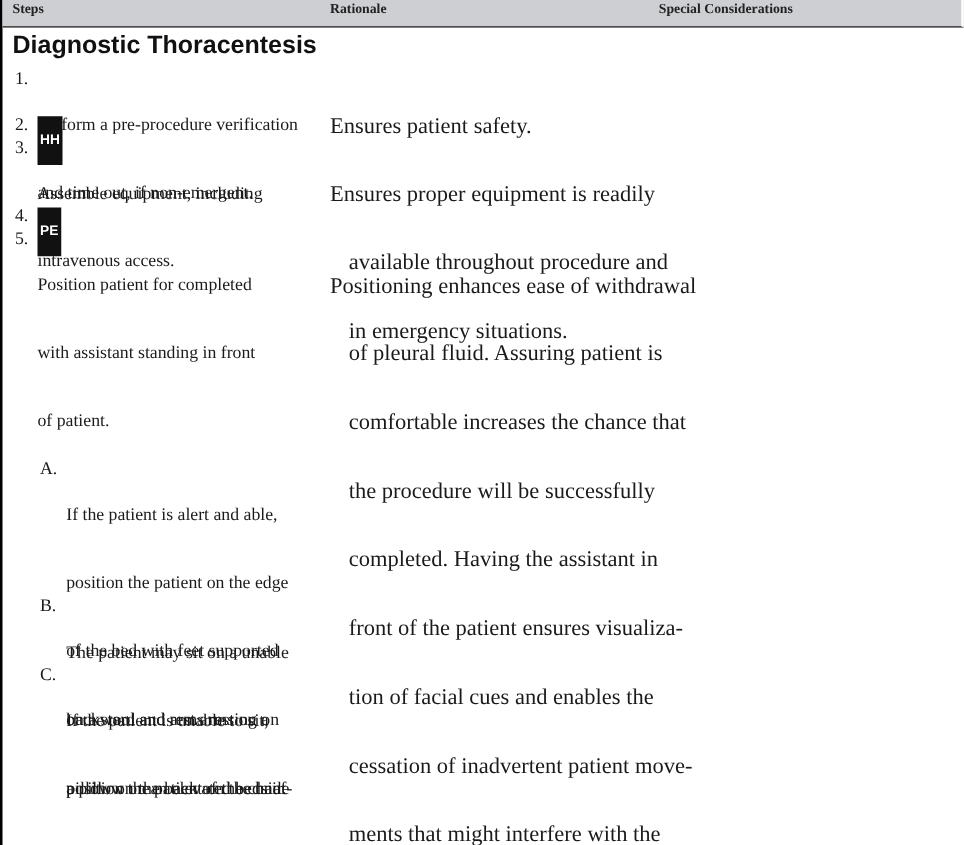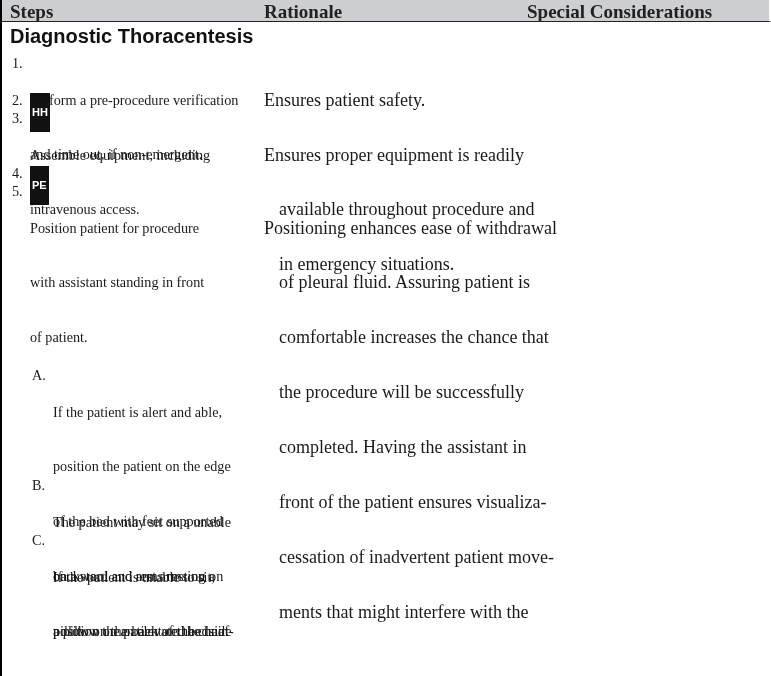--- a/index.html
+++ b/index.html
@@ -12,21 +12,21 @@
       position: absolute; left: 0; top: 0; width: 771px; height: 676px;
       border-left: 2px solid #000; box-sizing: border-box;
     }
     .header {
       position: absolute; left: 0; top: 0; width: 769px; height: 22px;
       background: #cdcfd2; border-bottom: 1px solid #222;
       border-right: 2px solid #ffffff; box-sizing: border-box;
       font-family: "Liberation Sans Narrow", "Liberation Serif", serif;
     }
     .header span {
-      position: absolute; top: 1px; font-size: 19px; font-weight: bold;
+      position: absolute; top: 1px; font-size: 11px; font-weight: bold;
       color: #222; font-family: "Liberation Serif", serif;
     }
     .h-steps { left: 8px; }
     .h-rationale { left: 262px; }
     .h-special { left: 525px; text-align: right; }
     .section-title {
       position: absolute; left: 8px; top: 25px;
       font-family: "Liberation Sans", "DejaVu Sans", sans-serif;
       font-size: 20px; font-weight: bold; color: #111;
     }
@@ -74,31 +74,32 @@
     <div>Ensures proper equipment is readily</div>
     <div style="padding-left:15px">available throughout procedure and</div>
     <div style="padding-left:15px">in emergency situations.</div>
   </div>
 
   <div class="num" style="left:10px; top:164px;">4.</div>
   <div class="icon-box" style="left:28px; top:166px;">PE</div>
 
   <div class="num" style="left:10px; top:182px;">5.</div>
   <div class="txt" style="left:28px; top:182px;">
-    <div>Position patient for procedure</div>
+    <div>Position patient for completed</div>
     <div>with assistant standing in front</div>
     <div>of patient.</div>
   </div>
   <div class="rat" style="left:262px; top:182px;">
     <div>Positioning enhances ease of withdrawal</div>
     <div style="padding-left:15px">of pleural fluid. Assuring patient is</div>
     <div style="padding-left:15px">comfortable increases the chance that</div>
     <div style="padding-left:15px">the procedure will be successfully</div>
     <div style="padding-left:15px">completed. Having the assistant in</div>
     <div style="padding-left:15px">front of the patient ensures visualiza-</div>
+    <div style="padding-left:15px">tion of facial cues and enables the</div>
     <div style="padding-left:15px">cessation of inadvertent patient move-</div>
     <div style="padding-left:15px">ments that might interfere with the</div>
     
   </div>
 
   <div class="num" style="left:30px; top:366px;">A.</div>
   <div class="txt" style="left:51px; top:366px;">
     <div>If the patient is alert and able,</div>
     <div>position the patient on the edge</div>
     <div>of the bed with feet supported</div>

